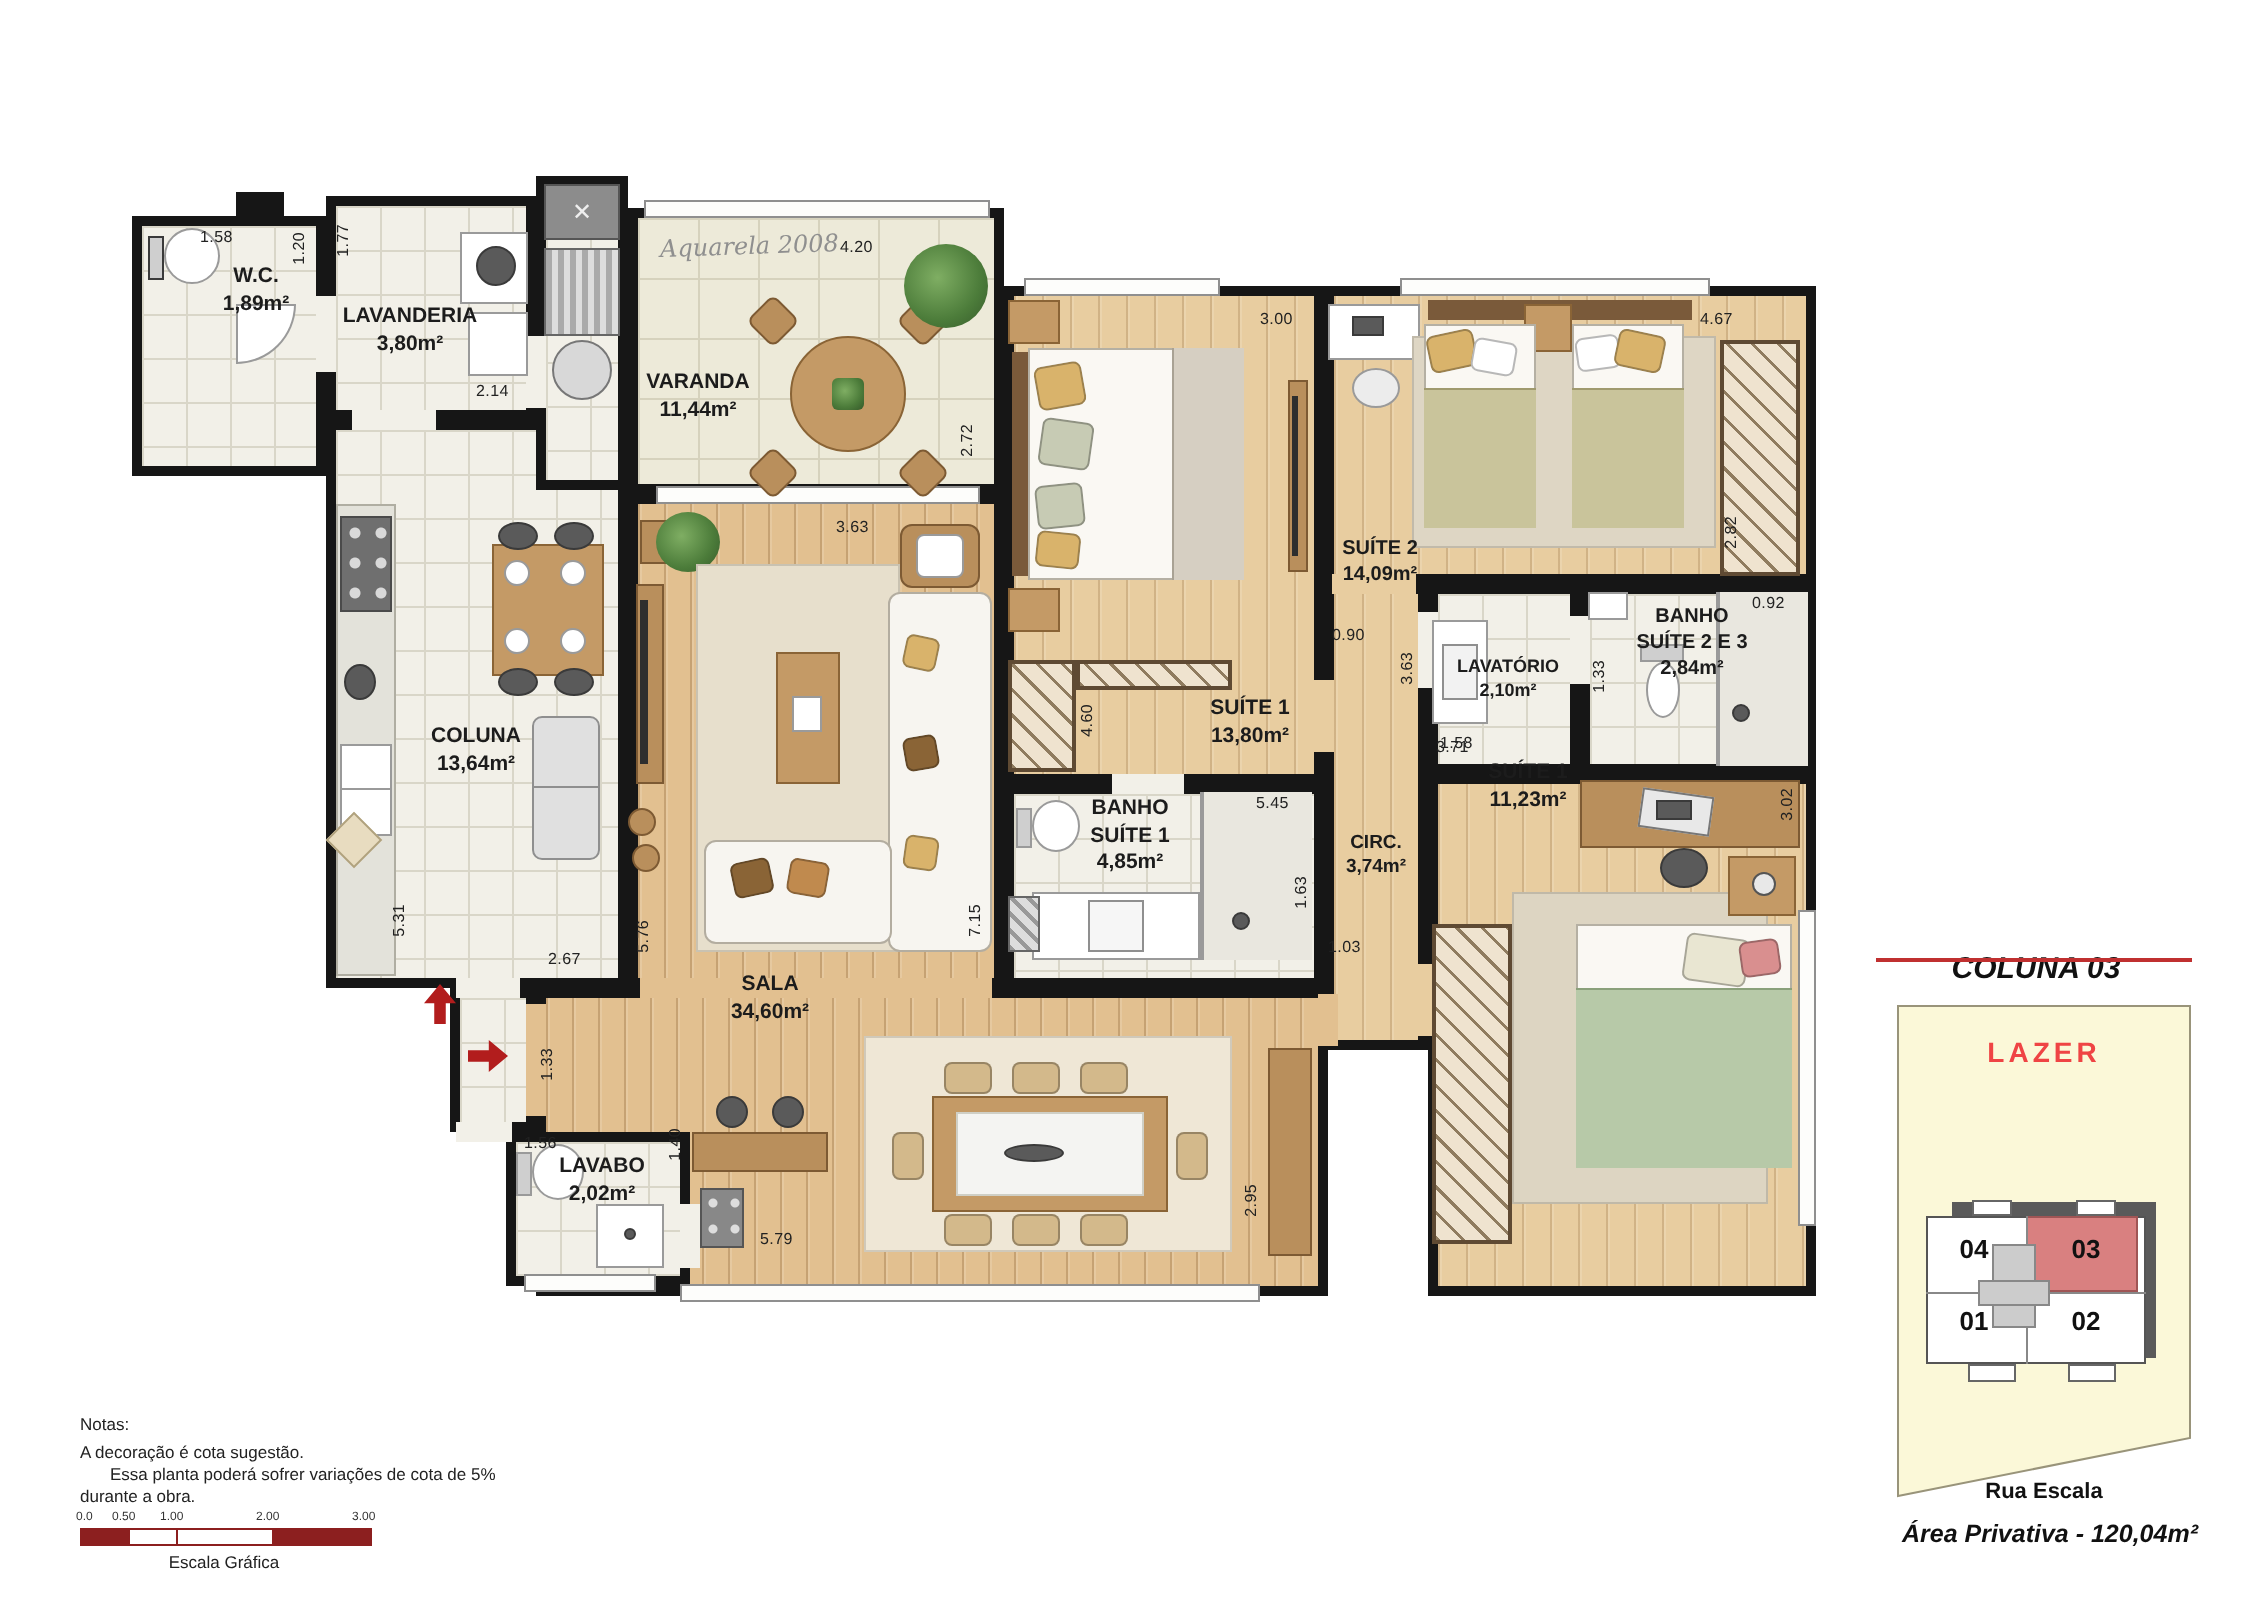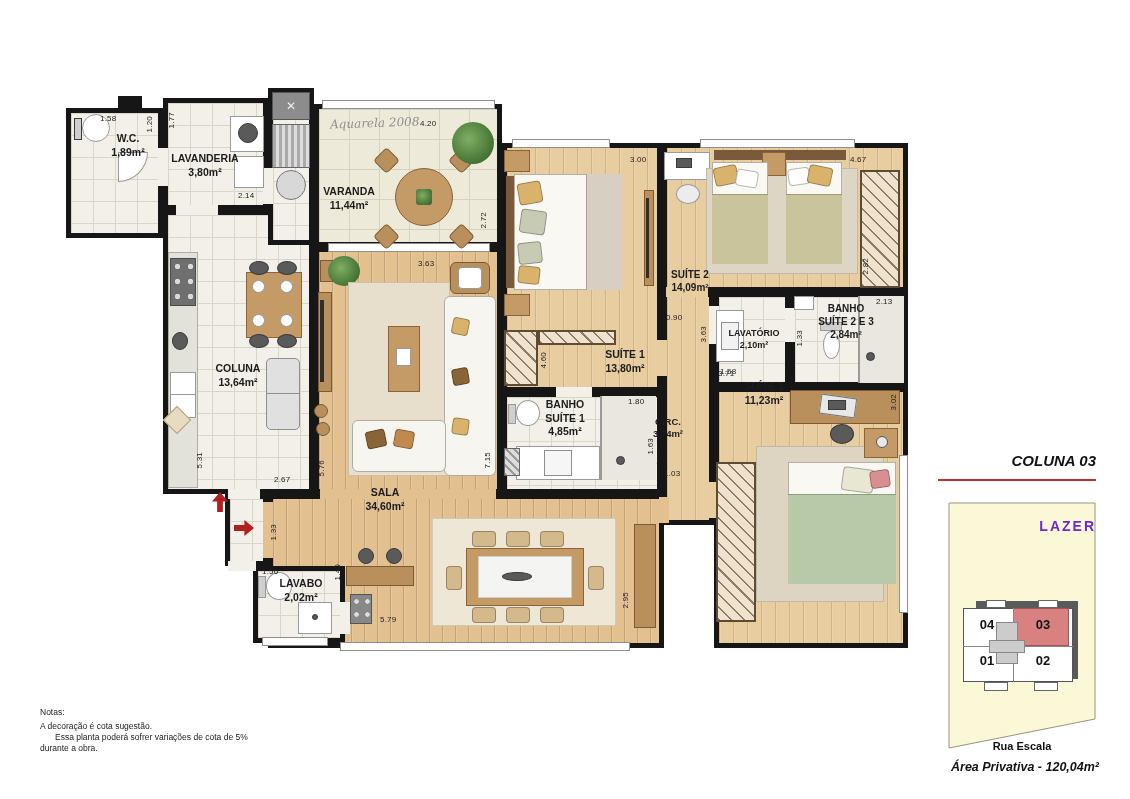--- a/index.html
+++ b/index.html
@@ -28,22 +28,22 @@
   .plant{border-radius:50%;background:radial-gradient(circle at 40% 40%,#7fae63,#4c7c3a 60%,#35592a);}
   .matt{background:#faf8f3;border:1px solid #b5b0a3;}
   
   .lbl{position:absolute;text-align:center;font:bold 10.5px/1.3 "Liberation Sans",sans-serif;color:#1c1c1c;}
   .lbl span{display:block;white-space:pre-line;}
   .dim{position:absolute;font:400 8px/1 "Liberation Sans",sans-serif;font-style:normal;color:#222;letter-spacing:.2px;}
   .dim.v{writing-mode:vertical-rl;transform:rotate(180deg);}
   .arrow{position:absolute;background:#b21d1d;clip-path:polygon(50% 0,100% 48%,68% 48%,68% 100%,32% 100%,32% 48%,0 48%);}
   .sig{position:absolute;font:italic 12px "DejaVu Serif",serif;color:#8f8f8f;transform:rotate(-2deg);}
   
-  .kp-title{position:absolute;font:italic bold 15px "Liberation Sans",sans-serif;color:#111;text-align:right;}
-  .kp-lazer{position:absolute;font:bold 14px "Liberation Sans",sans-serif;letter-spacing:2px;color:#6d28d9;text-align:right;}
+  .kp-title{position:absolute;font:italic bold 15px "Liberation Sans",sans-serif;color:#111;text-align:center;margin-top:24px;}
+  .kp-lazer{position:absolute;font:bold 14px "Liberation Sans",sans-serif;letter-spacing:2px;color:#ef4444;text-align:center;}
   .kp-unit{position:absolute;font:bold 13px "Liberation Sans",sans-serif;color:#111;text-align:center;}
   .kp-street{position:absolute;font:bold 11px "Liberation Sans",sans-serif;color:#111;text-align:center;}
   .kp-area{position:absolute;font:italic bold 12.5px "Liberation Sans",sans-serif;color:#111;text-align:center;}
   
   .note{position:absolute;font:400 8.5px/1.5 "Liberation Sans",sans-serif;color:#222;}
   .tick{position:absolute;font:400 6px "Liberation Sans",sans-serif;color:#333;}
   .segf{position:absolute;background:#8c1f1f;border:1px solid #8c1f1f;height:7px;}
   .sege{position:absolute;background:#fff;border:1px solid #8c1f1f;height:7px;}
   .cap{position:absolute;font:400 8.5px "Liberation Sans",sans-serif;color:#222;text-align:center;}
 </style>
@@ -264,21 +264,21 @@
     </div>
     <div class="lbl" style="left:570px;top:348px;width:110px;">
       <span>SUÍTE 1</span>
       <span>13,80m²</span>
     </div>
     <div class="lbl" style="left:520px;top:398px;width:90px;">
       <span>BANHO
 SUÍTE 1</span>
       <span>4,85m²</span>
     </div>
-    <div class="lbl" style="left:636px;top:416px;width:64px;font-size:9.5px;">
+    <div class="lbl" style="left:656px;top:416px;width:64px;font-size:9.5px;">
       <span>CIRC.</span>
       <span>3,74m²</span>
     </div>
     <div class="lbl" style="left:645px;top:268px;width:90px;font-size:10px;">
       <span>SUÍTE 2</span>
       <span>14,09m²</span>
     </div>
     <div class="lbl" style="left:711px;top:328px;width:86px;font-size:9px;">
       <span>LAVATÓRIO</span>
       <span>2,10m²</span>
@@ -305,29 +305,29 @@
     <i class="dim" style="left:274px;top:476px;">2.67</i>
     <i class="dim v" style="left:318px;top:460px;">5.76</i>
     <i class="dim" style="left:418px;top:260px;">3.63</i>
     <i class="dim v" style="left:484px;top:452px;">7.15</i>
     <i class="dim" style="left:380px;top:616px;">5.79</i>
     <i class="dim v" style="left:270px;top:524px;">1.33</i>
     <i class="dim" style="left:262px;top:568px;">1.56</i>
     <i class="dim v" style="left:334px;top:564px;">1.40</i>
     <i class="dim" style="left:630px;top:156px;">3.00</i>
     <i class="dim v" style="left:540px;top:352px;">4.60</i>
-    <i class="dim" style="left:628px;top:398px;">1.80</i>
+    <i class="dim" style="left:628px;top:398px;">5.45</i>
     <i class="dim v" style="left:647px;top:438px;">1.63</i>
     <i class="dim" style="left:664px;top:470px;">1.03</i>
     <i class="dim" style="left:666px;top:314px;">0.90</i>
     <i class="dim" style="left:850px;top:156px;">4.67</i>
     <i class="dim v" style="left:862px;top:258px;">2.82</i>
     <i class="dim v" style="left:700px;top:326px;">3.63</i>
     <i class="dim" style="left:720px;top:368px;">1.58</i>
-    <i class="dim" style="left:876px;top:298px;">2.13</i>
+    <i class="dim" style="left:876px;top:298px;">0.92</i>
     <i class="dim v" style="left:796px;top:330px;">1.33</i>
     <i class="dim" style="left:718px;top:370px;">3.71</i>
     <i class="dim v" style="left:890px;top:394px;">3.02</i>
     <i class="dim v" style="left:622px;top:592px;">2.95</i>
   </div>
 
   <div class="kp-title" style="left:940px;top:452px;width:156px;">COLUNA 03</div>
   <div class="a" style="left:938px;top:479px;width:158px;height:2px;background:#c03030;"></div>
 
   <svg class="a" style="left:948px;top:502px;" width="148" height="250" viewBox="0 0 148 250">
@@ -353,14 +353,26 @@
   <div class="kp-unit" style="left:1028px;top:653px;width:30px;">02</div>
 
   <div class="kp-street" style="left:948px;top:740px;width:148px;">Rua Escala</div>
   <div class="kp-area" style="left:920px;top:760px;width:210px;">Área Privativa  - 120,04m²</div>
 
   <div class="note" style="left:40px;top:706px;">Notas:</div>
   <div class="note" style="left:40px;top:720px;">A decoração é cota sugestão.</div>
   <div class="note" style="left:40px;top:731px;padding-left:15px;">Essa planta poderá sofrer variações de cota de 5%</div>
   <div class="note" style="left:40px;top:742px;">durante a obra.</div>
 
+  <div class="a" style="left:40px;top:756px;width:160px;height:32px;">
+    <span class="tick" style="left:-2px;top:0;">0.0</span>
+    <span class="tick" style="left:16px;top:0;">0.50</span>
+    <span class="tick" style="left:40px;top:0;">1.00</span>
+    <span class="tick" style="left:88px;top:0;">2.00</span>
+    <span class="tick" style="left:136px;top:0;">3.00</span>
+    <span class="segf" style="left:0;top:8px;width:24px;"></span>
+    <span class="sege" style="left:24px;top:8px;width:24px;"></span>
+    <span class="sege" style="left:48px;top:8px;width:48px;"></span>
+    <span class="segf" style="left:96px;top:8px;width:48px;"></span>
+    <span class="cap" style="left:0;top:20px;width:144px;">Escala Gráfica</span>
+  </div>
 
 </div>
 
 </body></html>

